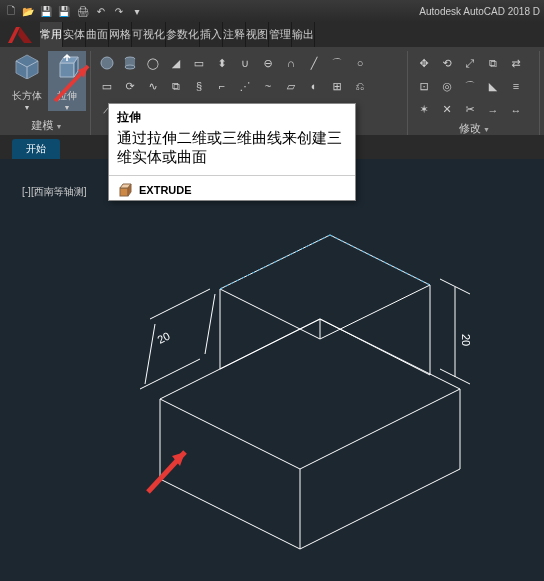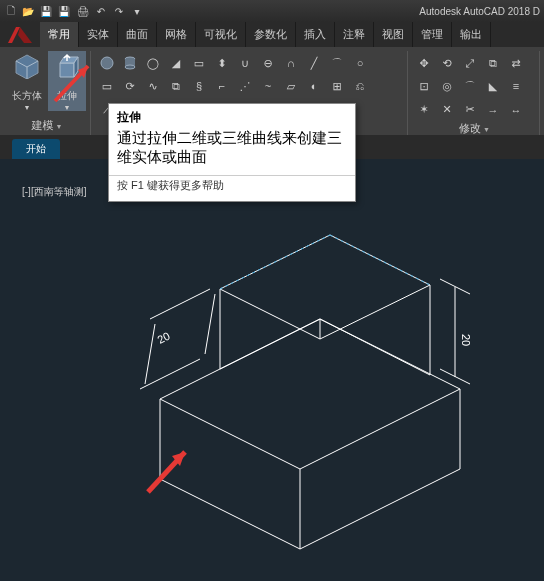--- a/index.html
+++ b/index.html
@@ -7,21 +7,21 @@
 
 .titlebar { height:22px; background:linear-gradient(#3a3a3a,#2a2a2a); display:flex; align-items:center; padding:0 4px; color:#ccc; }
 .qat { display:flex; gap:4px; align-items:center; }
 .qat-icon { width:14px; height:14px; display:flex; align-items:center; justify-content:center; color:#ccc; font-size:10px; }
 .title-text { margin-left:auto; color:#ccc; font-size:10px; }
 
 .logo-row { height:25px; background:#2a2a2a; display:flex; align-items:stretch; }
 .logo { width:40px; display:flex; align-items:center; justify-content:center; background:#2a2a2a; }
 .logo svg { width:28px; height:20px; }
 .menu-tabs { display:flex; flex:1; }
-.menu-tab { padding:0 8px; display:flex; align-items:center; color:#ccc; cursor:pointer; border-right:1px solid #1a1a1a; }
+.menu-tab { padding:0 0; display:flex; align-items:center; color:#ccc; cursor:pointer; border-right:1px solid #1a1a1a; }
 .menu-tab.active { background:#3f3f3f; color:#fff; }
 
 .ribbon { background:#3f3f3f; padding:4px 4px 0 4px; display:flex; gap:2px; height:88px; position:relative; }
 .panel { display:flex; flex-direction:column; border-right:1px solid #555; padding:0 4px; }
 .panel-big { display:flex; gap:2px; }
 .big-btn { width:38px; height:60px; display:flex; flex-direction:column; align-items:center; justify-content:center; color:#ccc; cursor:pointer; font-size:10px; position:relative; }
 .big-btn .ic { width:32px; height:32px; display:flex; align-items:center; justify-content:center; }
 .big-btn .lbl { margin-top:8px; font-size:10px; }
 .big-btn .drop { font-size:7px; margin-top:1px; }
 .small-grid { display:flex; flex-wrap:wrap; gap:3px; align-content:flex-start; padding-top:2px; }
@@ -214,21 +214,28 @@
       </g>
     </g>
     <text x="160" y="185" fill="#fff" font-size="12" transform="rotate(-28 160 185)">20</text>
     <text x="462" y="175" fill="#fff" font-size="12" transform="rotate(90 462 175)">20</text>
   </svg>
 </div>
 
 <div class="tooltip">
   <div class="tooltip-title">拉伸</div>
   <div class="tooltip-desc">通过拉伸二维或三维曲线来创建三维实体或曲面</div>
-  <div class="tooltip-help">按 F1 键获得更多帮助</div>
+  <div class="tooltip-cmd">
+    <svg class="cmd-ic" viewBox="0 0 16 16">
+        <rect x="3" y="6" width="8" height="8" fill="#c84" stroke="#864"></rect>
+        <polygon points="3,6 6,2 14,2 11,6" fill="#eca" stroke="#864"></polygon>
+        <polygon points="11,6 14,2 14,10 11,14" fill="#a63" stroke="#864"></polygon>
+      </svg>
+    <span>EXTRUDE</span>
+  </div>
 </div>
 
 <svg class="arrow1" width="50" height="50">
     <line x1="5" y1="45" x2="38" y2="10" stroke="#e53935" stroke-width="4"></line>
     <polygon points="38,10 28,14 34,22" fill="#e53935"></polygon>
   </svg>
 <svg class="arrow2" width="60" height="60">
     <line x1="8" y1="52" x2="45" y2="12" stroke="#e53935" stroke-width="5"></line>
     <polygon points="45,12 32,16 40,26" fill="#e53935"></polygon>
   </svg>

